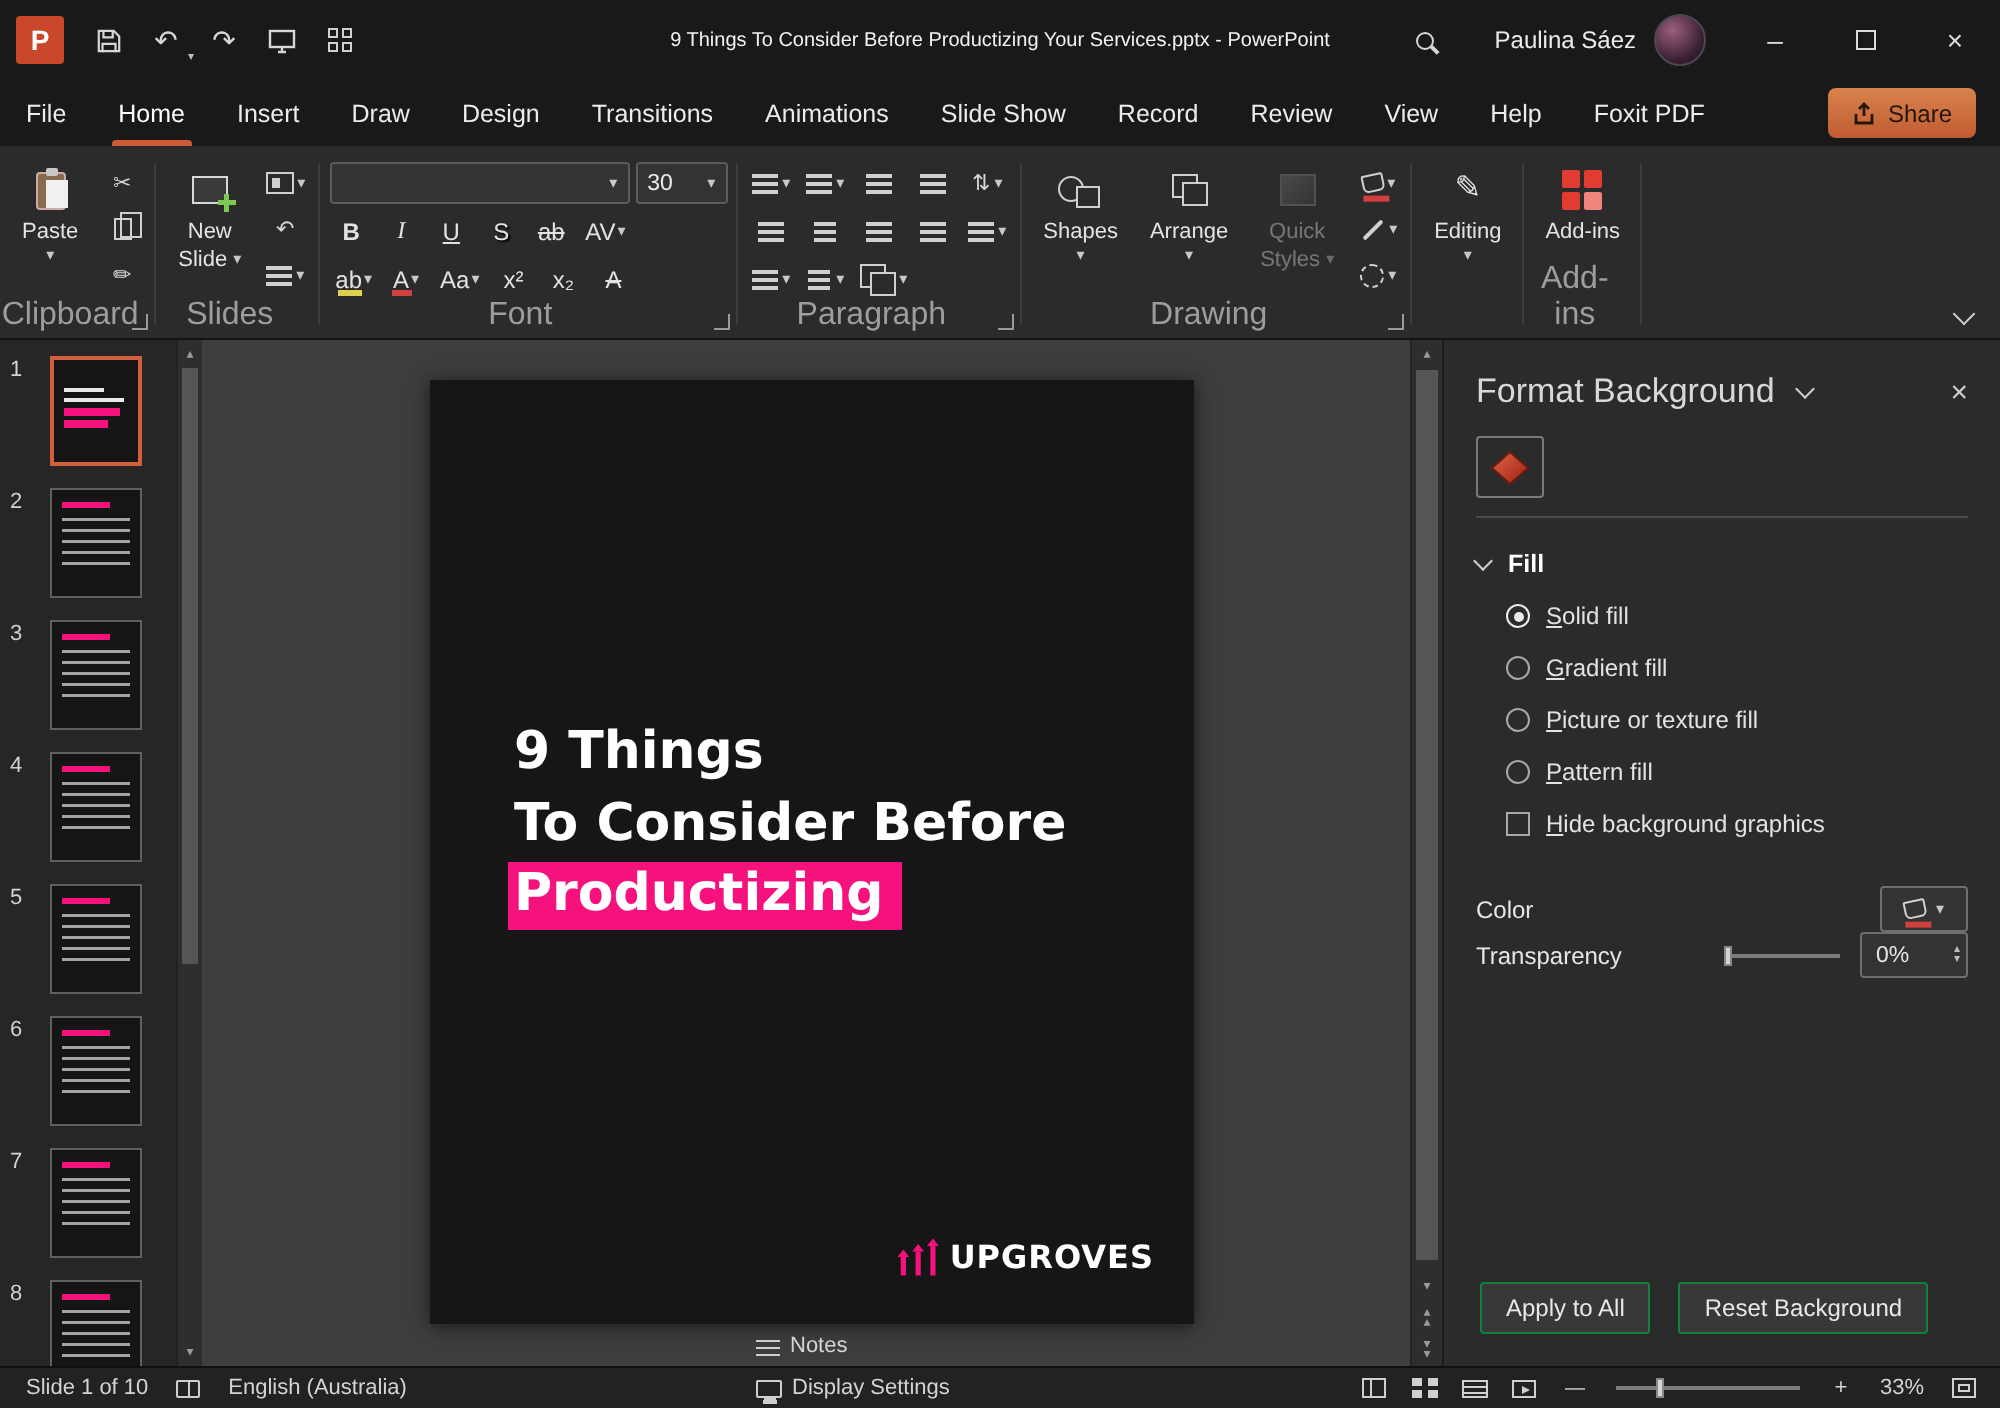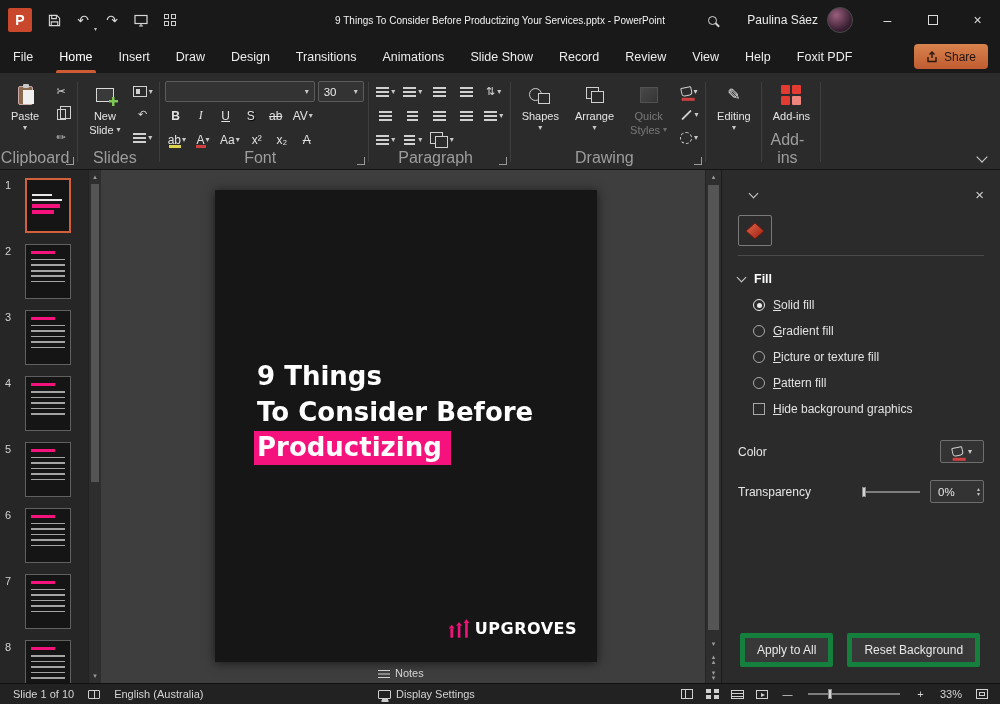--- a/index.html
+++ b/index.html
@@ -158,28 +158,28 @@
   .opt { display:flex; align-items:center; gap:8px; margin:12px 0 0 15px; font-size:12px; color:#e2e2e2; }
   .radio { width:12px; height:12px; border-radius:50%; border:1px solid #a8a8a8; position:relative; background:#2b2b2b; flex:none; }
   .radio.on { border-color:#ececec; }
   .radio.on::after { content:""; position:absolute; inset:2.5px; border-radius:50%; background:#ececec; }
   .checkbox { width:12px; height:12px; border:1px solid #a8a8a8; background:#2b2b2b; flex:none; }
   .opt-text { display:inline-block; }
   .opt-text::first-letter { text-decoration:underline; }
   .color-row { display:flex; align-items:center; margin-top:24px; font-size:12px; }
   .color-btn { margin-left:auto; width:44px; height:23px; border:1px solid #6e6e6e; border-radius:2px;
     display:flex; align-items:center; justify-content:center; gap:5px; background:#333; }
-  .trans-row { display:flex; align-items:center; margin-top:17px; font-size:12px; }
+  .trans-row { display:flex; align-items:center; font-size:12px; }
   .slider { width:58px; height:2px; background:#7d7d7d; position:relative; margin-left:auto; margin-right:10px; }
   .sthumb { position:absolute; left:0; top:-4px; width:4px; height:10px; background:#d4d4d4; border:1px solid #888; }
   .spin { width:54px; height:23px; border:1px solid #6e6e6e; background:#333; border-radius:2px;
     display:flex; align-items:center; padding:0 3px 0 7px; font-size:11.5px; }
   .spin .arrows { margin-left:auto; display:flex; flex-direction:column; line-height:5px; font-size:6px; color:#bdbdbd; }
   .panel-buttons { position:absolute; bottom:16px; left:18px; display:flex; gap:14px; }
-  .pbtn { background:#383838; border:5px solid #15803d; border-radius:2px; color:#e8e8e8; font-size:12px; padding:5px 12px; }
+  .pbtn { background:#383838; border:1px solid #15803d; border-radius:2px; color:#e8e8e8; font-size:12px; padding:5px 12px; }
 
   
   .statusbar { position:absolute; bottom:0; left:0; right:0; height:21px; background:#222;
     border-top:1px solid #101010; display:flex; align-items:center; font-size:11px; color:#d4d4d4; padding:0 6px; }
   .sb-item { display:flex; align-items:center; gap:5px; padding:0 7px; height:21px; white-space:nowrap; }
   .sb-center { position:absolute; left:371px; display:flex;flex-direction:column; }
   .sb-right { margin-left:auto; display:flex; align-items:center; }
   .ic-book { width:12px; height:9px; border:1.5px solid #cfcfcf; border-radius:1px; position:relative; display:block; }
   .ic-book::after { content:""; position:absolute; left:50%; top:0; bottom:0; width:1px; background:#cfcfcf; }
   .ic-notes { width:12px; height:9px; position:relative; display:block; }
@@ -605,20 +605,21 @@
         </span>
         <span class="rs-btn" data-interactable="true">
           <span data-interactable="false">▾</span>
           <span data-interactable="false">▾</span>
         </span>
       </div>
     </div>
 
     <div class="panel" data-interactable="false">
       <div class="ptitle-row">
+        <span class="ptitle" data-interactable="false">Format Background</span>
         <span class="cchev" data-interactable="true"></span>
         <span class="pclose" data-interactable="true">×</span>
       </div>
       <div class="ptab-row" data-interactable="false">
         <span class="fill-tab" data-interactable="true">
           <svg width="20" height="18" viewBox="0 0 20 18" data-interactable="false">
             <defs>
                 <linearGradient id="fg" x1="0" y1="0" x2="1" y2="1">
               <stop offset="0" stop-color="#e2654a"></stop>
                   <stop offset="1" stop-color="#9c1f10"></stop>

